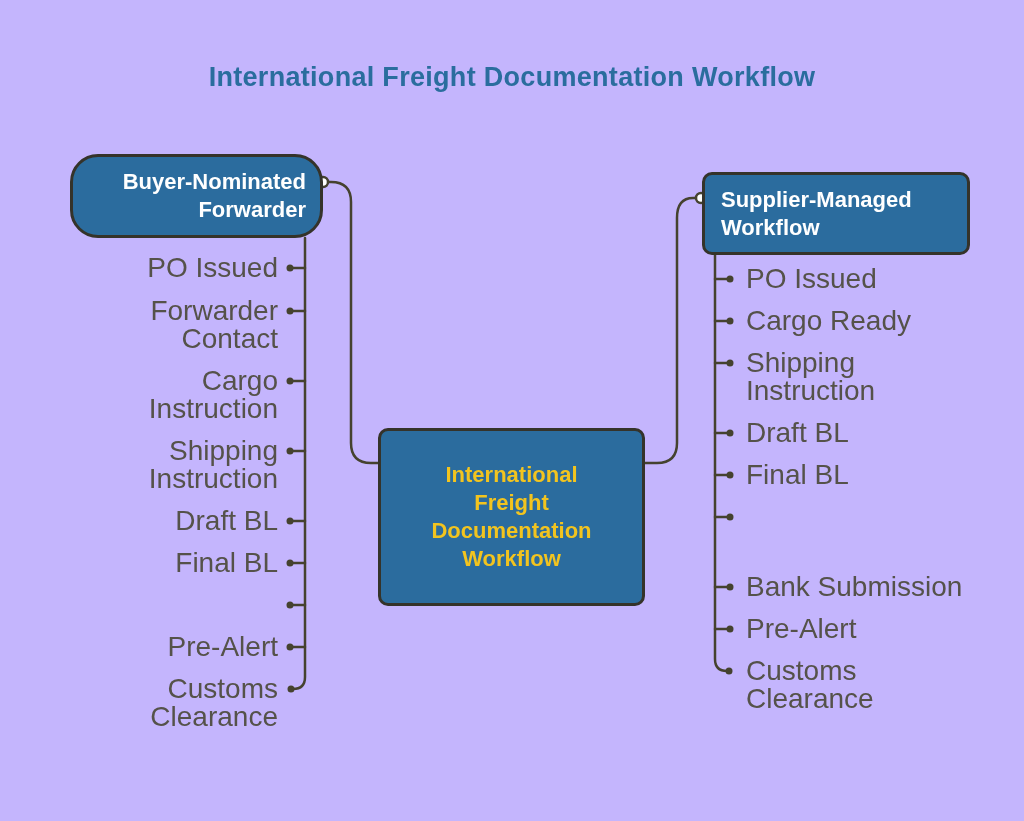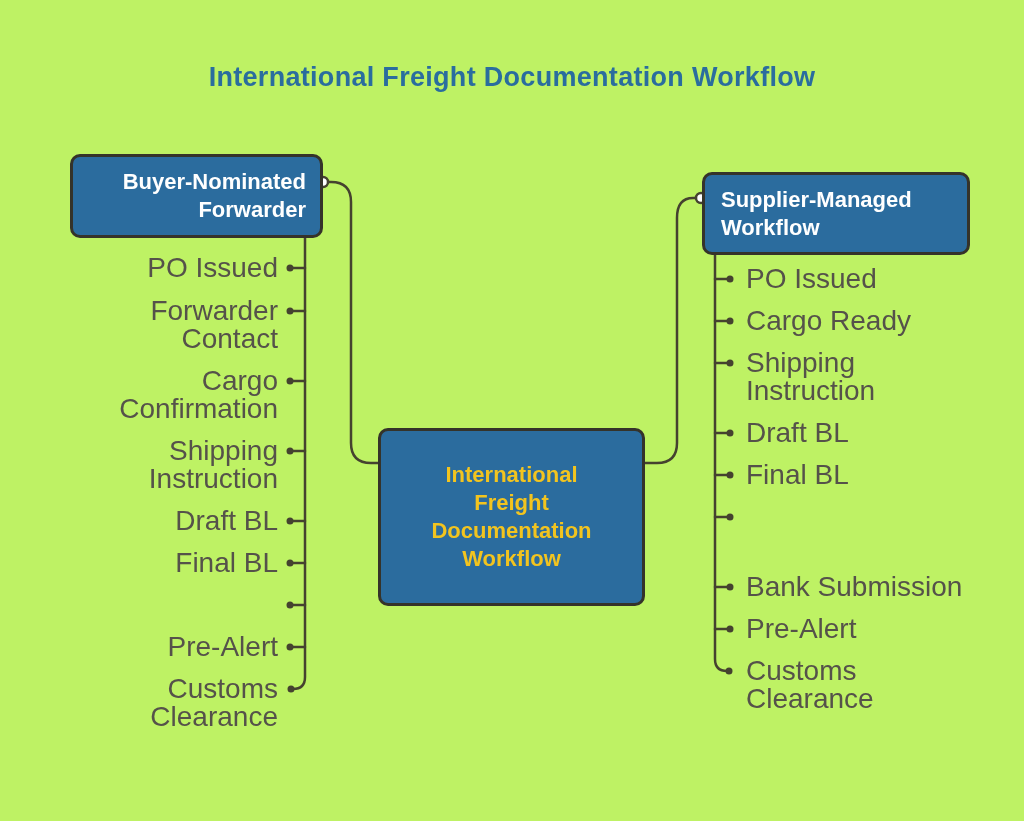--- a/index.html
+++ b/index.html
@@ -1,19 +1,19 @@
 <!DOCTYPE html>
 <html><head>
 <meta charset="utf-8">
 <style>
   html,body{margin:0;padding:0;background:#ffffff;}
   #canvas{
     position:relative;
     width:1024px;height:821px;
-    background:#bef264;
+    background:#c4b5fd;
     font-family:"Liberation Sans", sans-serif;
     overflow:hidden;
   }
   .title{
     position:absolute;
     left:0;top:62px;width:1024px;
     text-align:center;
     font-size:27px;
     font-weight:bold;
     letter-spacing:.3px;
@@ -33,20 +33,21 @@
     font-size:22px;
     line-height:28px;
     white-space:pre-line;
     color:#ffffff;
   }
   .node-left{
     left:70px;top:154px;width:253px;height:84px;
     justify-content:flex-end;
     text-align:right;
     padding-right:14px;
+    border-radius:28px;
   }
   .node-right{
     left:702px;top:172px;width:268px;height:83px;
     justify-content:flex-start;
     text-align:left;
     padding-left:16px;
   }
   .node-center{
     left:378px;top:428px;width:267px;height:178px;
     justify-content:center;
@@ -133,21 +134,21 @@
 Workflow</div>
   <div class="node node-center">International
 Freight
 Documentation
 Workflow</div>
 
   <div class="item item-l" style="top:254px">PO Issued</div>
   <div class="item item-l" style="top:297px">Forwarder
 Contact</div>
   <div class="item item-l" style="top:367px">Cargo
-Confirmation</div>
+Instruction</div>
   <div class="item item-l" style="top:437px">Shipping
 Instruction</div>
   <div class="item item-l" style="top:507px">Draft BL</div>
   <div class="item item-l" style="top:549px">Final BL</div>
   <div class="item item-l" style="top:633px">Pre-Alert</div>
   <div class="item item-l" style="top:675px">Customs
 Clearance</div>
 
   <div class="item item-r" style="top:265px">PO Issued</div>
   <div class="item item-r" style="top:307px">Cargo Ready</div>

